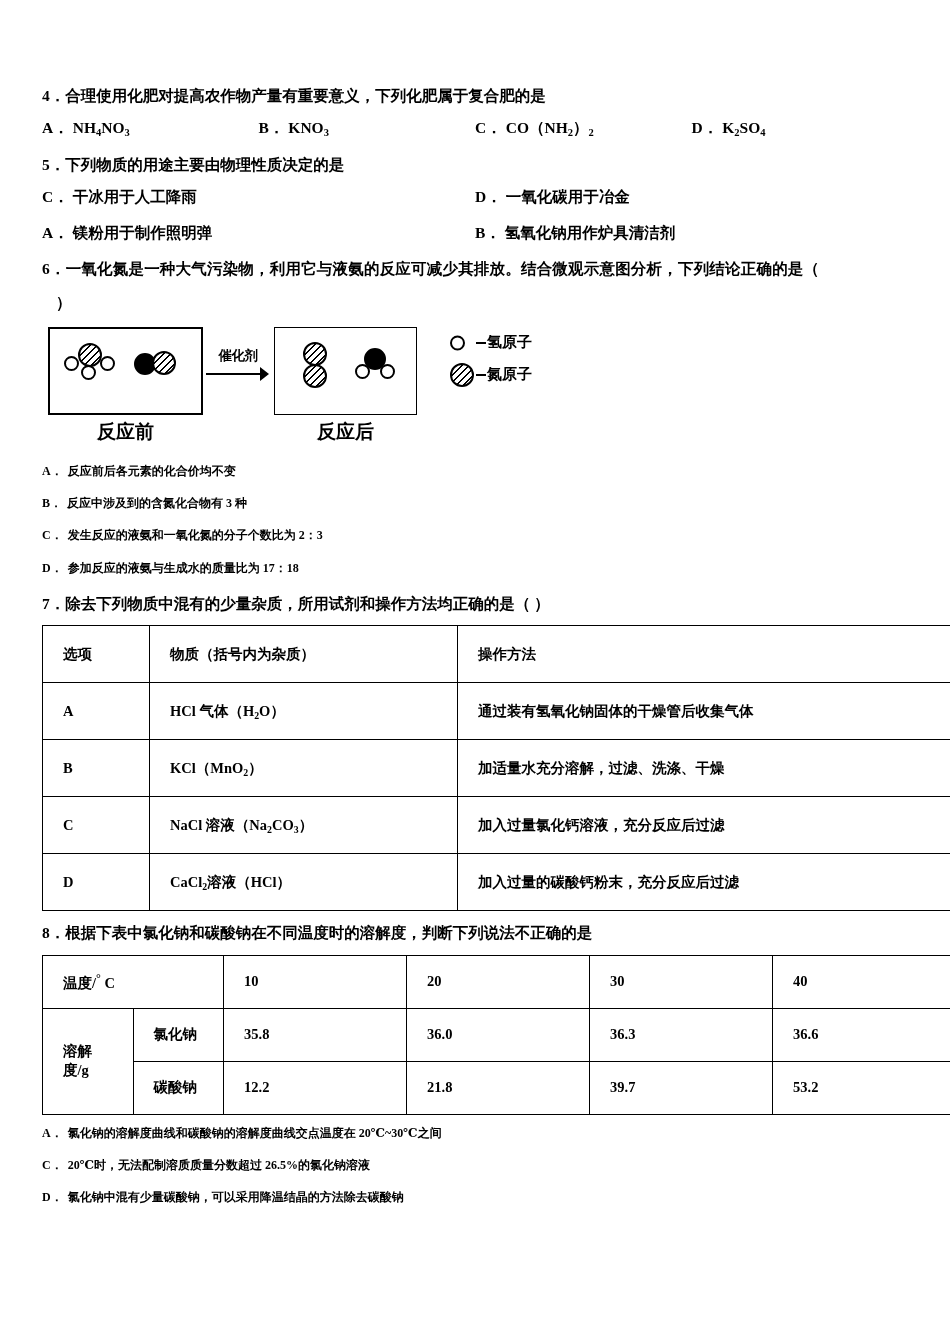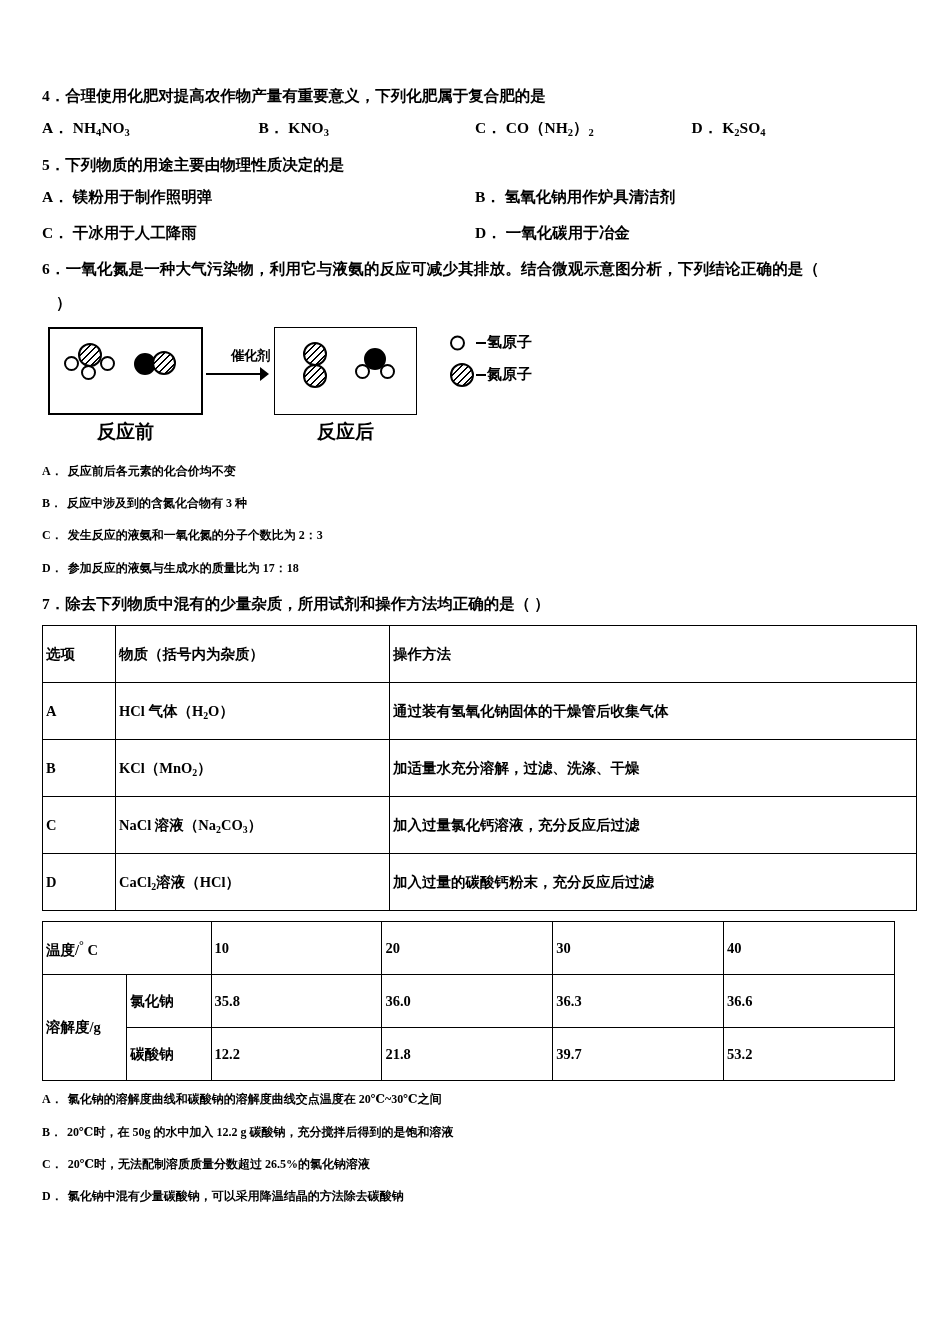--- a/index.html
+++ b/index.html
@@ -101,21 +101,21 @@
     position: absolute;
     left: 164px;
     top: 20px;
     width: 64px;
     height: 46px;
   }
   .arrow-label {
     position: absolute;
     top: 0; left: 0;
     width: 64px;
-    text-align: right;
+    text-align: center;
     font-size: 13.5px;
     font-weight: bold;
     letter-spacing: -0.5px;
   }
   .arrow-line {
     position: absolute;
     top: 26px; left: 0;
     width: 56px;
     height: 2px;
     background: #000;
@@ -188,21 +188,21 @@
 
   
   table.exam {
     border-collapse: collapse;
     width: 853px;
     margin: 4px 0 10px 0;
     table-layout: fixed;
   }
   table.exam td, table.exam th {
     border: 1px solid #000;
-    padding: 9px 3px;
+    padding: 9px 20px;
     font-size: 14.5px;
     font-weight: bold;
     text-align: left;
     vertical-align: middle;
     line-height: 1.35;
   }
   table.t7 td.c-opt   { width: 66px; }
   table.t7 td.c-sub   { width: 267px; }
   table.t7 td.c-meth  { width: 520px; }
   table.t7 td { height: 38px; }
@@ -234,32 +234,32 @@
     <div class="opt">
       <span class="lbl">D．</span><span>K<sub>2</sub>SO<sub>4</sub></span>
     </div>
   </div>
 
   <div class="qstem">
     <span>5．</span><span>下列物质的用途主要由物理性质决定的是</span>
   </div>
   <div class="opt-row two">
     <div class="opt">
+      <span class="lbl">C．</span><span>干冰用于人工降雨</span>
+    </div>
+    <div class="opt">
+      <span class="lbl">D．</span><span>一氧化碳用于冶金</span>
+    </div>
+  </div>
+  <div class="opt-row two">
+    <div class="opt">
       <span class="lbl">A．</span><span>镁粉用于制作照明弹</span>
     </div>
     <div class="opt">
       <span class="lbl">B．</span><span>氢氧化钠用作炉具清洁剂</span>
-    </div>
-  </div>
-  <div class="opt-row two">
-    <div class="opt">
-      <span class="lbl">C．</span><span>干冰用于人工降雨</span>
-    </div>
-    <div class="opt">
-      <span class="lbl">D．</span><span>一氧化碳用于冶金</span>
     </div>
   </div>
 
   <div class="qline">
     <span>6．</span><span>一氧化氮是一种大气污染物，利用它与液氨的反应可减少其排放。结合微观示意图分析，下列结论正确的是（</span>
   </div>
   <div class="qline" style="margin-left:14px;">）</div>
 
   <div class="diagram">
 
@@ -353,20 +353,23 @@
     </tr>
     <tr>
       <td class="c-opt">D</td>
       <td class="c-sub">CaCl<sub>2</sub>溶液（HCl）</td>
       <td class="c-meth">加入过量的碳酸钙粉末，充分反应后过滤</td>
     </tr>
   </tbody>
       </table>
 
 
+  <div class="qstem">
+    <span>8．</span><span>根据下表中氯化钠和碳酸钠在不同温度时的溶解度，判断下列说法不正确的是</span>
+  </div>
 
   <table class="exam t8">
     <tbody>
           <tr>
       <td class="c-head1" colspan="2">温度/<sup>°</sup> C</td>
       <td class="c-val">10</td>
       <td class="c-val">20</td>
       <td class="c-val">30</td>
       <td class="c-val">40</td>
     </tr>
@@ -385,23 +388,20 @@
       <td class="c-val">39.7</td>
       <td class="c-val">53.2</td>
     </tr>
   </tbody>
       </table>
 
   <div class="opt-block">
     <span class="lbl">A．</span><span>氯化钠的溶解度曲线和碳酸钠的溶解度曲线交点温度在 20℃~30℃之间</span>
   </div>
   <div class="opt-block">
-    <span class="lbl">B．</span><span>20℃时，在 50g 的水中加入 12.2 g 碳酸钠，充分搅拌后得到的是饱和溶液</span>
-  </div>
-  <div class="opt-block">
     <span class="lbl">C．</span><span>20℃时，无法配制溶质质量分数超过 26.5%的氯化钠溶液</span>
   </div>
   <div class="opt-block">
     <span class="lbl">D．</span><span>氯化钠中混有少量碳酸钠，可以采用降温结晶的方法除去碳酸钠</span>
   </div>
 
 </div>
 </div>
 
 </body></html>

